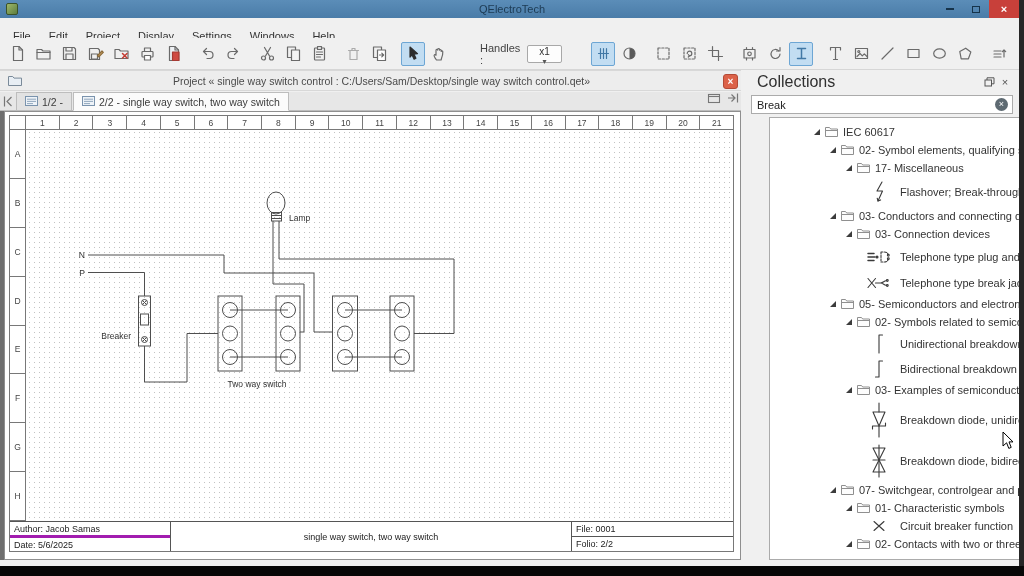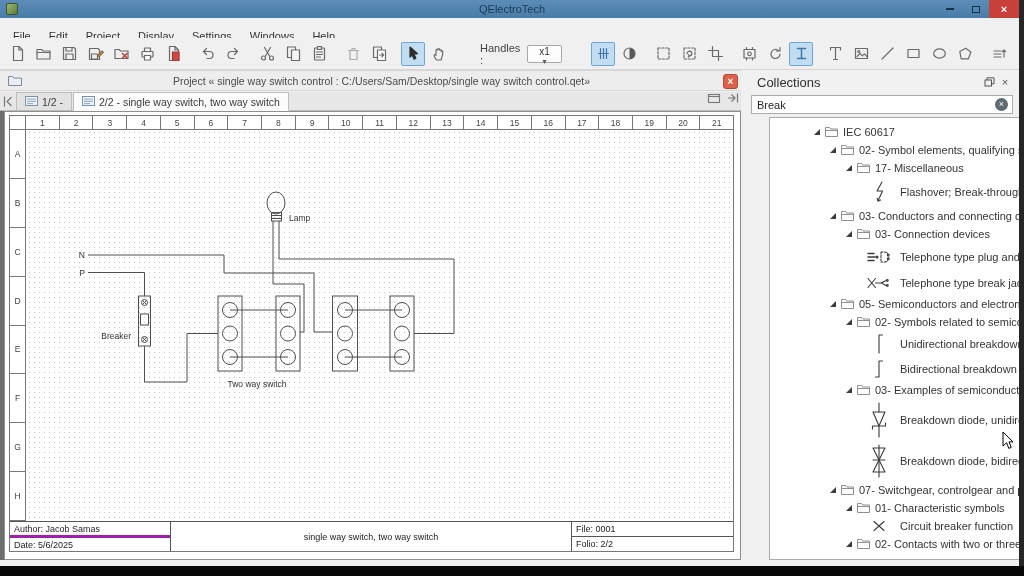--- a/index.html
+++ b/index.html
@@ -87,21 +87,21 @@
   .tb-right > div { flex:1; padding:2px 0 0 4px; }
   .tb-right > div:first-child { border-bottom:1px solid #555; }
   .diagram-svg { position:absolute; left:0; top:0; width:737px; height:449px; pointer-events:none; }
   .diagram-svg path, .diagram-svg rect, .diagram-svg circle, .diagram-svg ellipse
     { stroke:#4f4f4f; fill:none; stroke-width:1; }
   .diagram-svg text { stroke:none; fill:#333; font-size:8.5px; font-family:"Liberation Sans",sans-serif; }
 
   
   .panel { position:absolute; left:745px; top:70px; width:274px; height:496px; background:#f0f0f0; }
   .panel-header { height:24px; display:flex; align-items:center; padding:0 6px 0 12px; }
-  .panel-title { flex:1; font-size:13px; color:#2f2f2f; }
+  .panel-title { flex:1; font-size:16px; color:#2f2f2f; }
   .panel-hicon { width:16px; height:16px; display:flex; align-items:center; justify-content:center;
                  color:#555; font-size:11px; }
   .search-box { position:absolute; left:6px; top:25px; width:262px; height:19px; background:#fff;
                 border:1px solid #ababab; display:flex; align-items:center; }
   .search-box input { border:none; outline:none; flex:1; font-size:11px; color:#222; padding:0 5px;
                       font-family:"Liberation Sans",sans-serif; background:transparent; }
   .search-clear { width:13px; height:13px; border-radius:50%; background:#5e6a72; color:#fff; font-size:9px;
                   display:flex; align-items:center; justify-content:center; margin-right:4px; line-height:1; }
   .tree { position:absolute; left:3px; top:47px; width:268px; height:443px; background:#fff;
           border:1px solid #ababab; overflow:hidden; padding-top:5px;margin-left:21px; }

